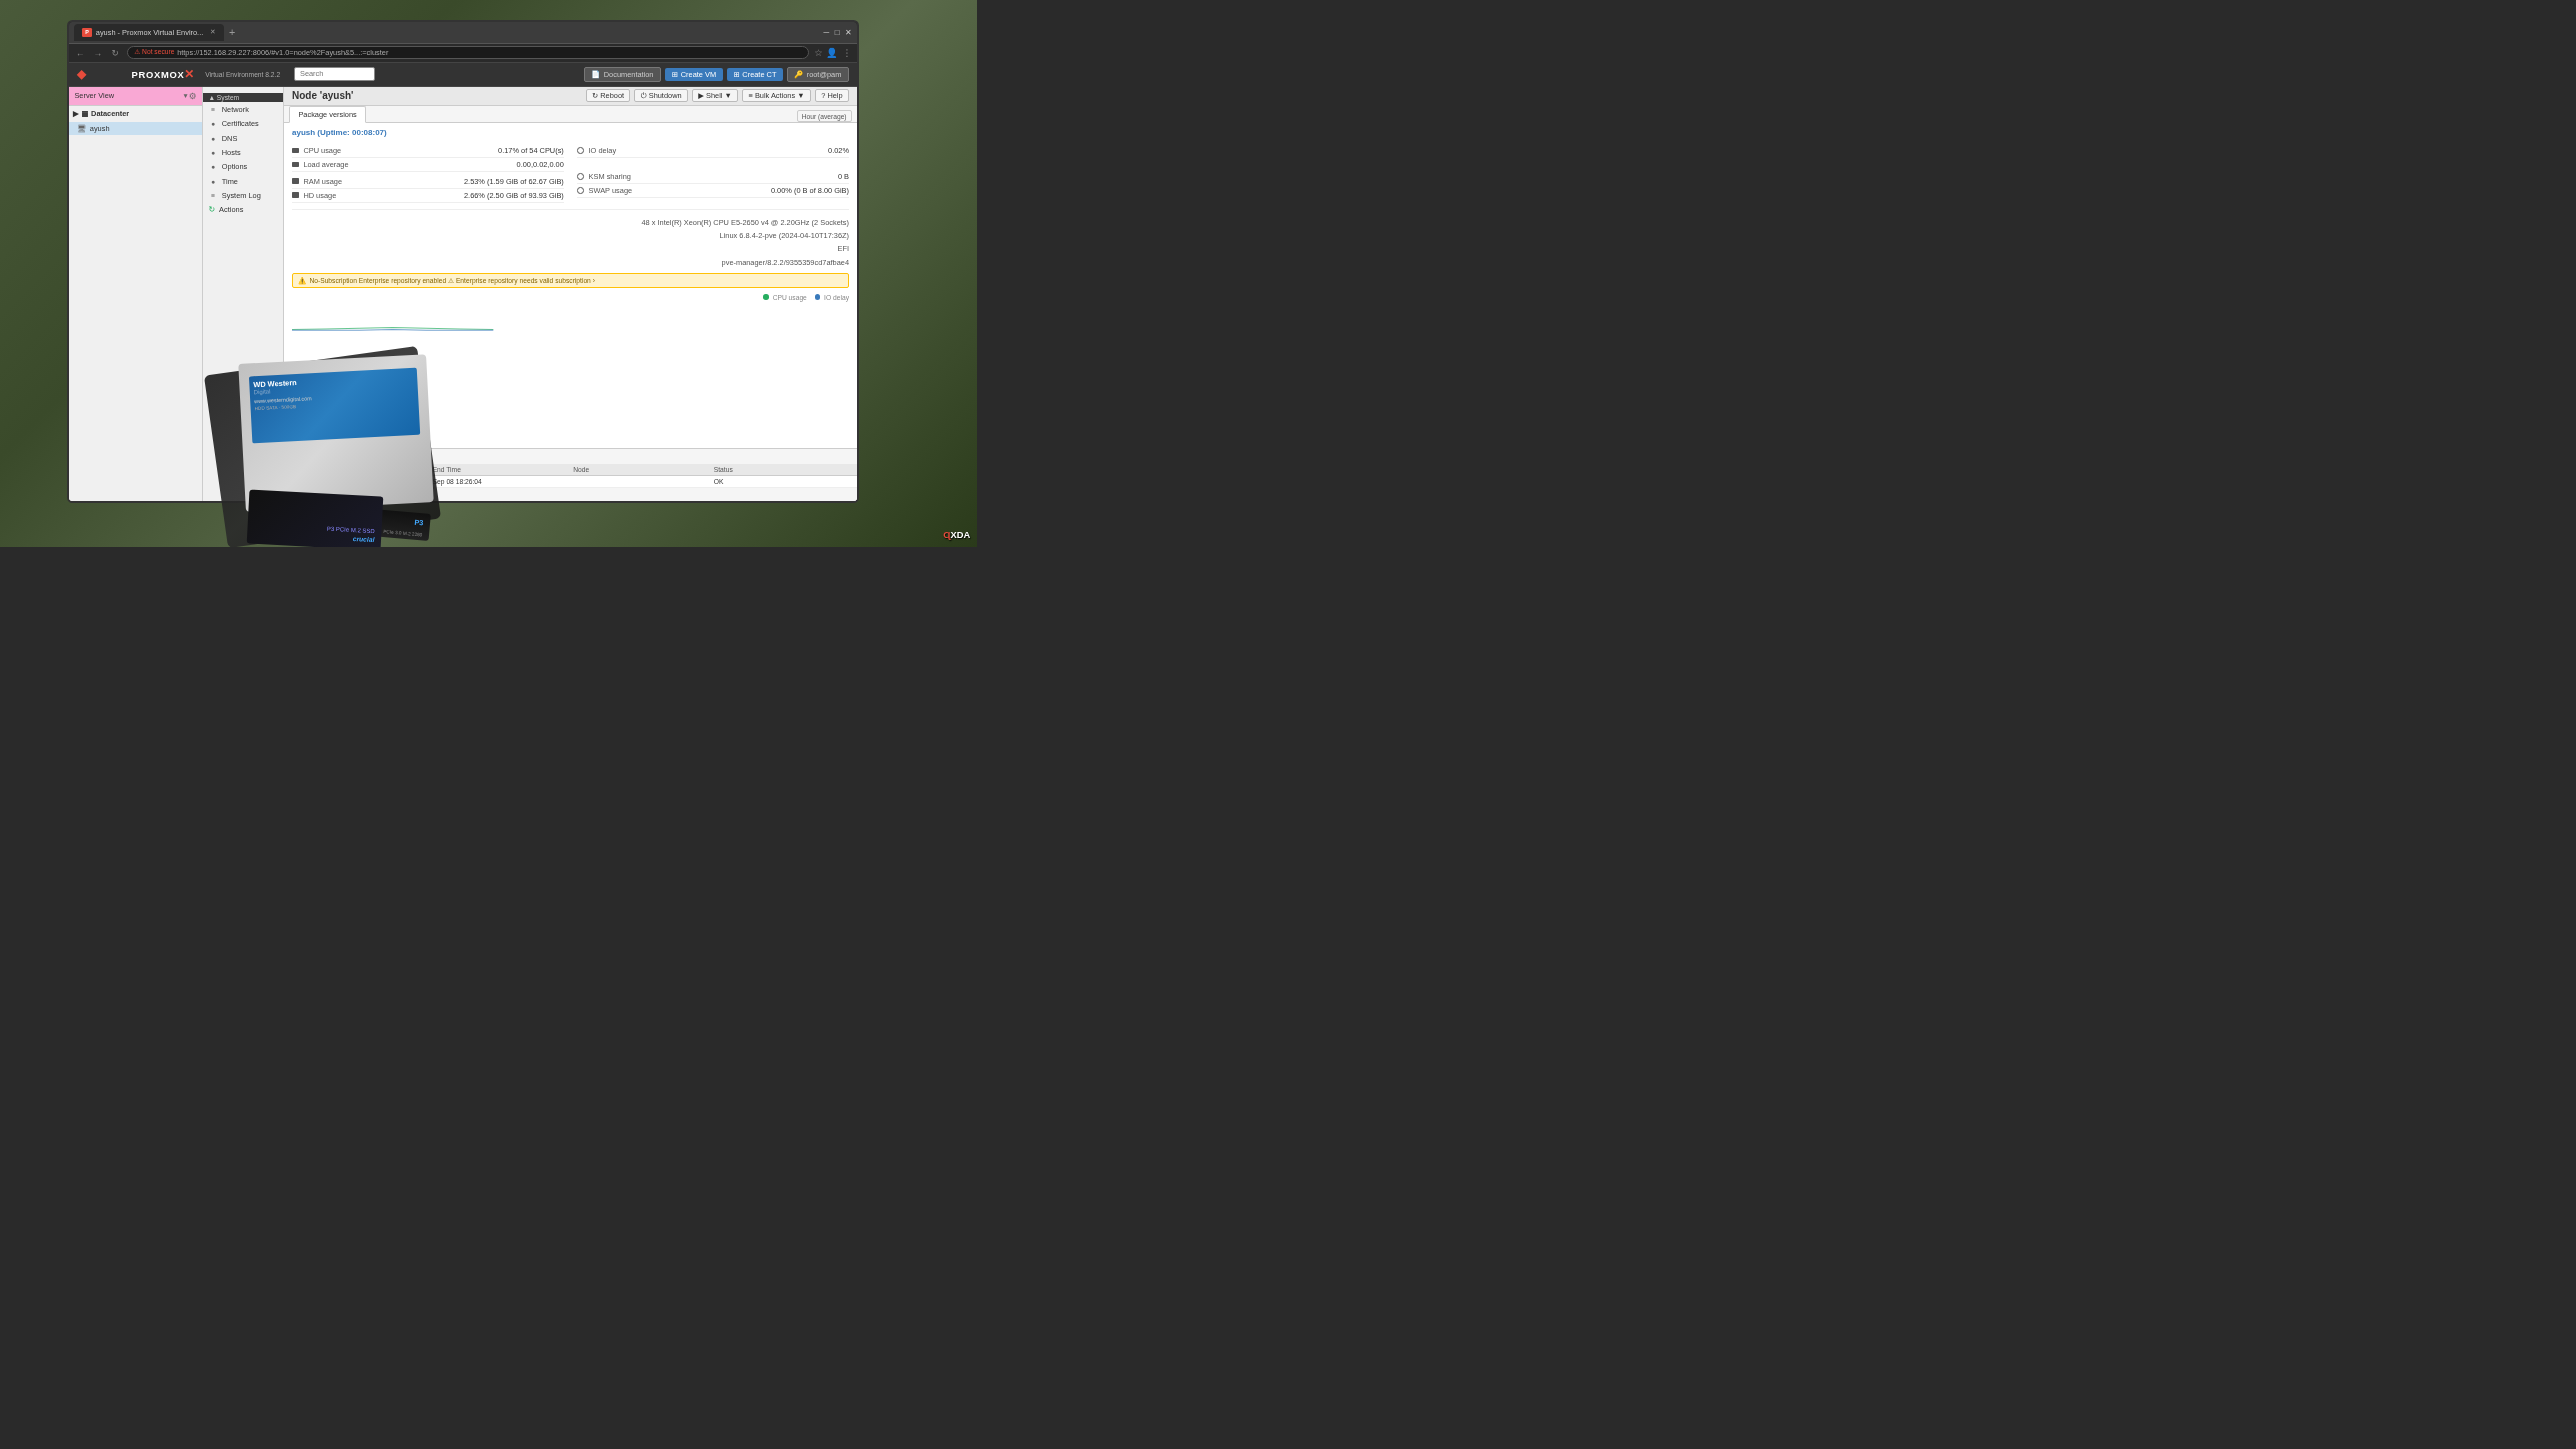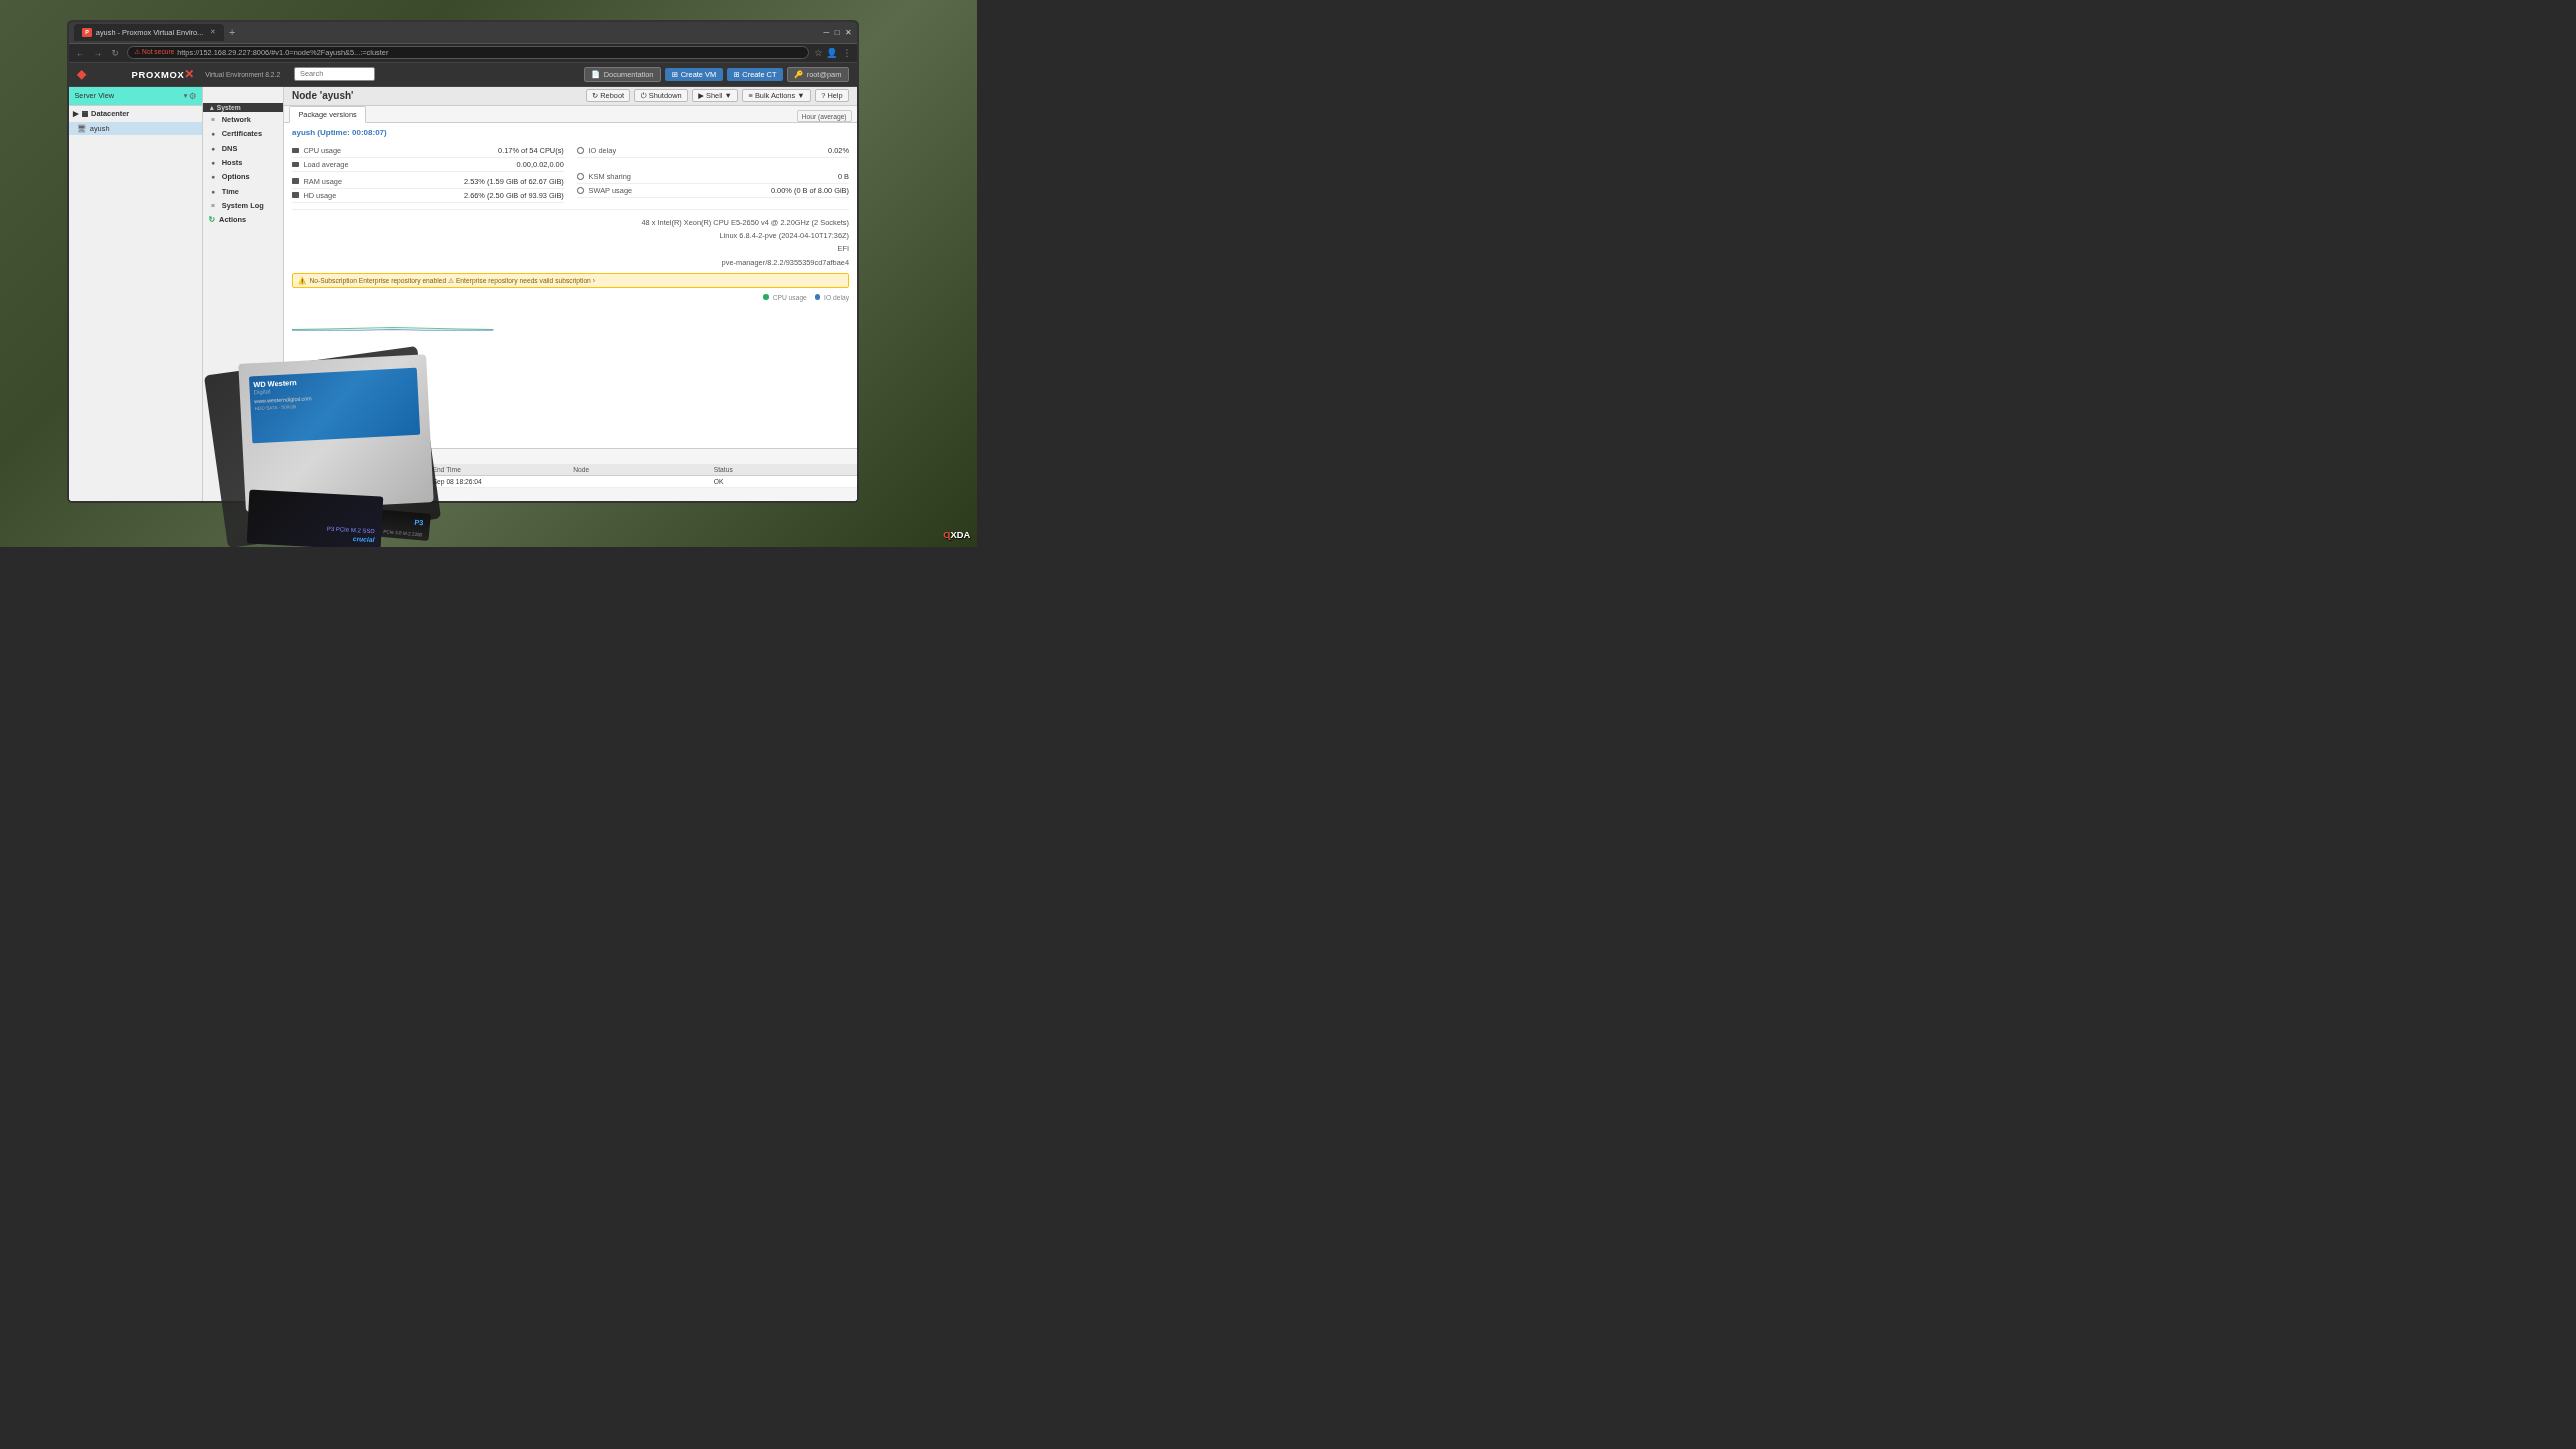--- a/index.html
+++ b/index.html
@@ -246,21 +246,21 @@
       background: #f0f0f0;
       border-right: 0.7px solid #ccc;
       display: flex;
       flex-direction: column;
     }
 
     .px-sidebar-header {
       display: flex;
       align-items: center;
       padding: 2.7px 5.4px;
-      background: #5eead4;
+      background: #f9a8d4;
       border-bottom: 0.7px solid #ccc;
       height: 19px;
     }
 
     .px-sidebar-title {
       font-size: 7.4px;
       color: #333;
       flex: 1;
     }
 
@@ -298,23 +298,22 @@
       align-items: center;
       gap: 2.7px;
       height: 16px;
     }
 
     
     .px-node-menu {
       width: 81px;
       background: #f0f0f0;
       border-right: 0.7px solid #ccc;
-      padding-top: 16px;
+      padding-top: 6px;
       overflow-y: auto;
-      font-weight: bold;
     }
 
     .node-menu-item {
       display: flex;
       align-items: center;
       padding: 2.7px 5.4px;
       font-size: 7.4px;
       color: #333;
       cursor: pointer;
       gap: 4px;

